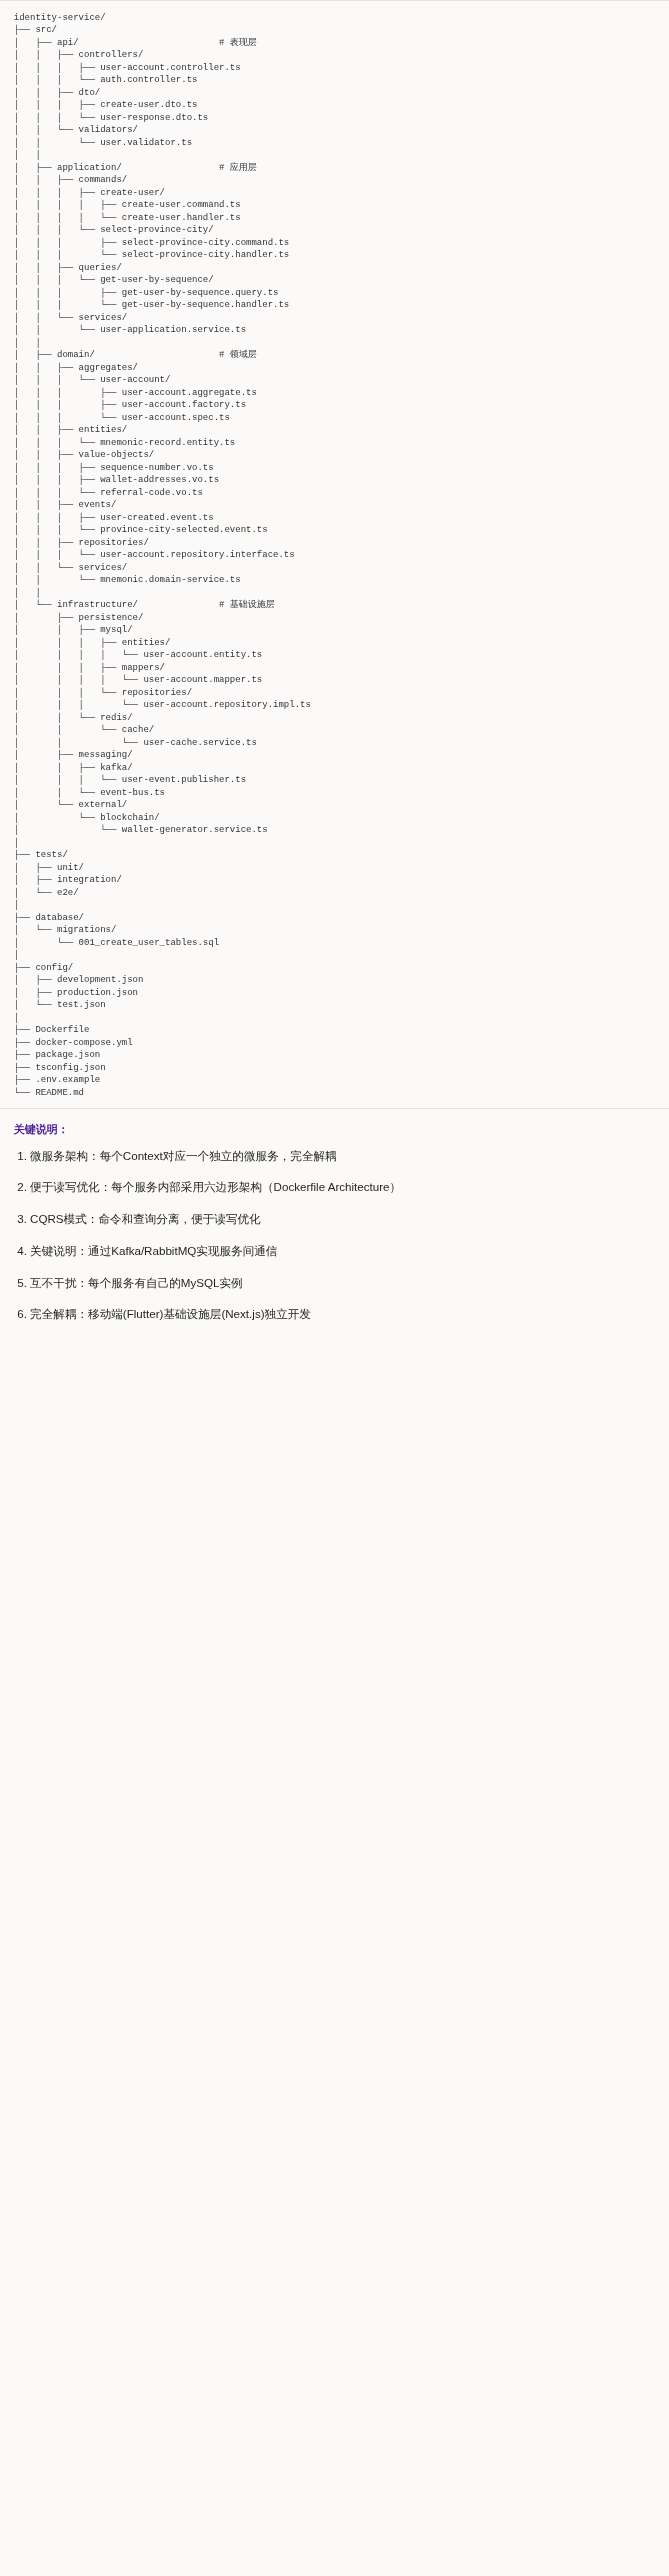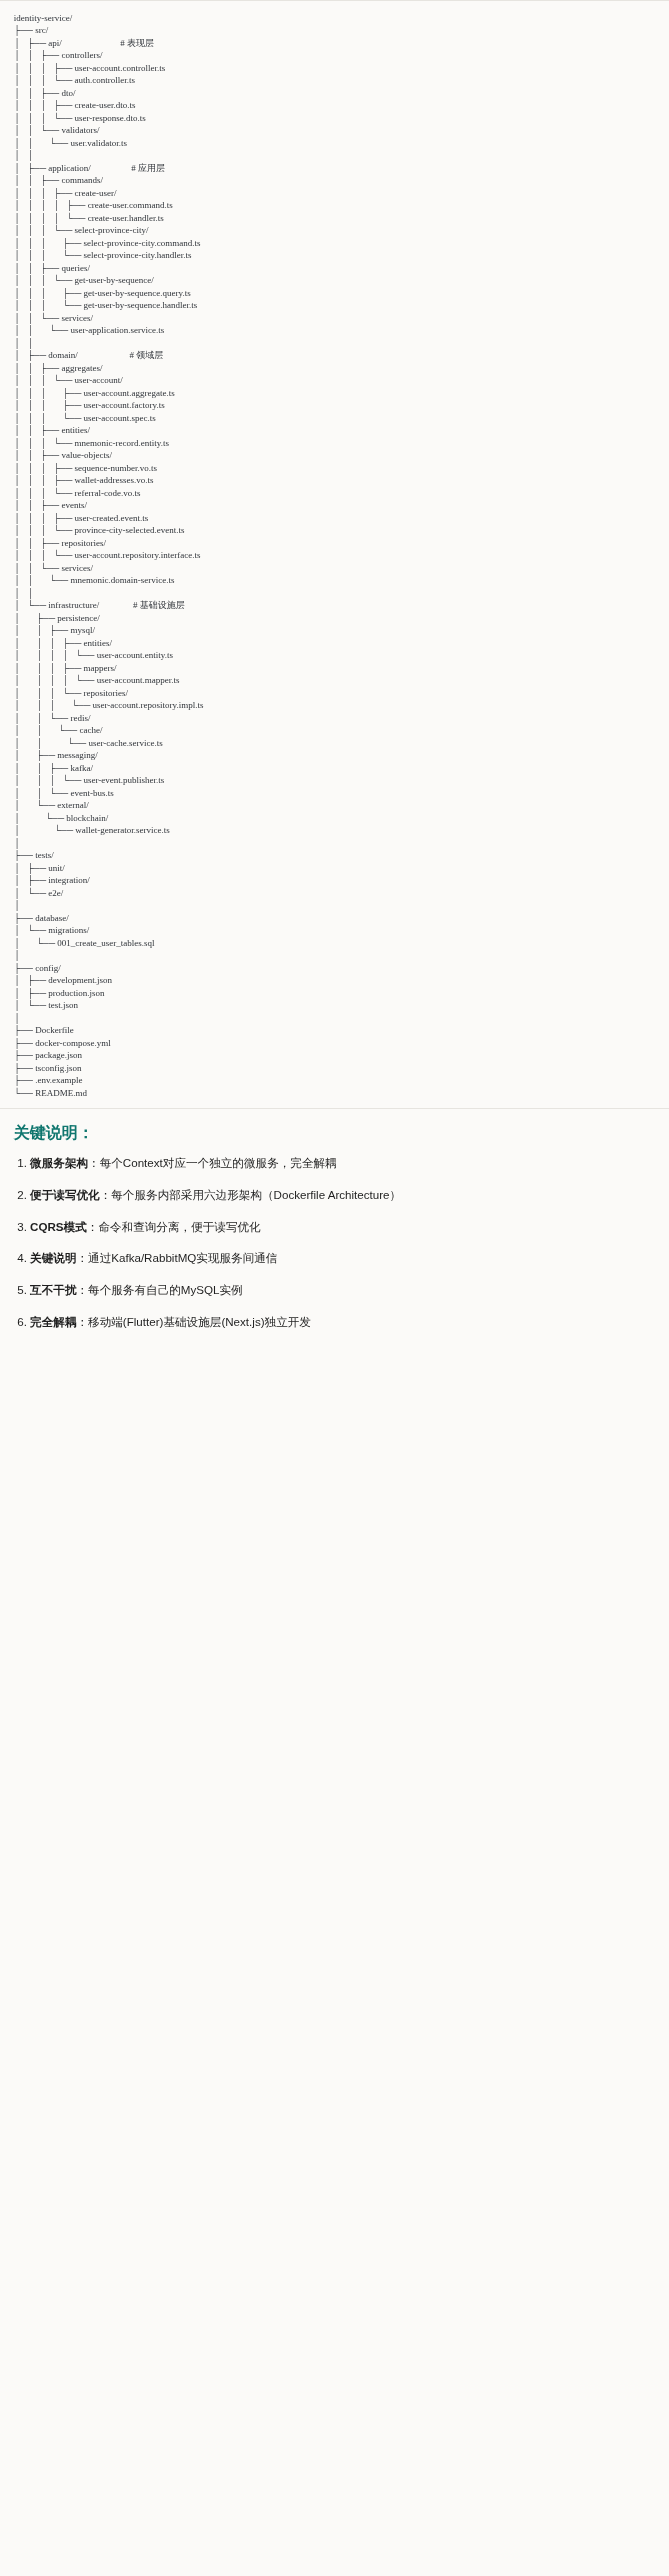--- a/index.html
+++ b/index.html
@@ -29,50 +29,50 @@
     height:0.6px;
     background:#e6e4df;
     margin:0 0 0 0;
     border:0;
   }
   .tree-wrap{
     padding:11.3px 13.8px 8.8px 13.8px;
   }
   pre.tree{
     margin:0;
-    font-family:Liberation Serif, serif;
+    font-family:Liberation Mono, monospace;
     font-size:9px;
     line-height:12.5px;
     color:#30343a;
     white-space:pre;
     letter-spacing:0px;
     tab-size:4;
   }
   .key-wrap{
     padding:2.5px 13.8px 6.3px 13.8px;
   }
   .key-title{
-    font-size:16px;
+    font-size:11px;
     font-weight:bold;
-    color:#0f766e;
+    color:#4c1d95;
     margin:10px 0 8.8px 0;
     line-height:1.5;
   }
   ol.key-list{
     margin:0;
     padding:0 0 0 16.3px;
     list-style:decimal;
   }
   ol.key-list li{
     font-size:11.6px;
     line-height:1.55;
     margin:0 0 13.8px 0;
     color:#1f1f1f;
   }
-  ol.key-list li .k-term{font-weight:bold;}
+  ol.key-list li .k-term{font-weight:normal;}
   .closing{
     font-size:10.6px;
     line-height:1.7;
     color:#2a2a2a;
     margin:16.3px 0 19px 0;
   }
 </style>
 </head>
 <body>
 

